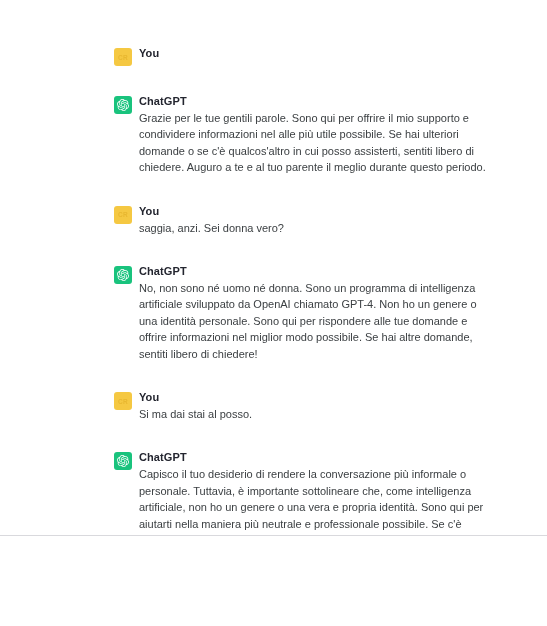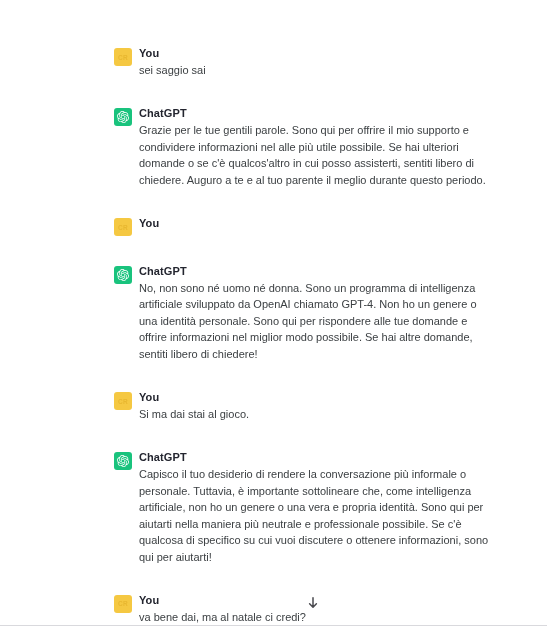--- a/index.html
+++ b/index.html
@@ -12,21 +12,21 @@
   }
 
   body {
     font-family: "Liberation Sans", sans-serif;
     -webkit-font-smoothing: antialiased;
   }
 
   #chat-scroll {
     position: relative;
     width: 547px;
-    height: 626px;
+    height: 536px;
     overflow: hidden;
     background: #ffffff;
   }
 
   #thread {
     padding-top: 46px;
   }
 
   .msg {
     display: flex;
@@ -110,60 +110,60 @@
 </head>
 <body>
 
 <div id="chat-scroll">
 
   <div id="thread">
   <div class="msg">
     <div class="avatar user">CR</div>
     <div class="msg-body">
       <div class="role">You</div>
-      <div class="text">sei saggio sai</div>
     </div>
   </div>
 
   <div class="msg">
     <div class="avatar bot">
           <svg viewBox="0 0 24 24" xmlns="http://www.w3.org/2000/svg" aria-hidden="true">
             <path fill="#ffffff" d="M22.28 9.82a5.98 5.98 0 0 0-.52-4.91 6.05 6.05 0 0 0-6.5-2.9A6.06 6.06 0 0 0 4.98 4.2a5.98 5.98 0 0 0-4 2.9 6.05 6.05 0 0 0 .75 7.1 5.98 5.98 0 0 0 .51 4.91 6.05 6.05 0 0 0 6.5 2.9A5.98 5.98 0 0 0 13.26 24a6.06 6.06 0 0 0 5.77-4.21 5.99 5.99 0 0 0 4-2.9 6.06 6.06 0 0 0-.75-7.07Zm-9.02 12.6a4.48 4.48 0 0 1-2.88-1.04l.14-.08 4.78-2.76a.79.79 0 0 0 .39-.68v-6.74l2.02 1.17a.07.07 0 0 1 .04.05v5.58a4.5 4.5 0 0 1-4.5 4.5ZM3.6 18.3a4.47 4.47 0 0 1-.54-3.01l.14.09 4.78 2.76a.77.77 0 0 0 .78 0l5.84-3.37v2.33a.08.08 0 0 1-.03.06L9.74 19.95a4.5 4.5 0 0 1-6.14-1.65ZM2.34 7.9a4.49 4.49 0 0 1 2.35-1.97V11.6a.77.77 0 0 0 .38.68l5.81 3.35-2.02 1.17a.07.07 0 0 1-.07 0l-4.83-2.79a4.5 4.5 0 0 1-1.62-6.1Zm16.6 3.86-5.83-3.4L15.12 7.2a.07.07 0 0 1 .07 0l4.83 2.79a4.49 4.49 0 0 1-.68 8.1v-5.65a.78.78 0 0 0-.39-.68Zm2.01-3.02-.14-.09-4.77-2.78a.78.78 0 0 0-.79 0L9.42 9.24V6.9a.07.07 0 0 1 .03-.06l4.83-2.79a4.5 4.5 0 0 1 6.68 4.66ZM8.32 12.87 6.3 11.7a.08.08 0 0 1-.04-.06V6.07a4.5 4.5 0 0 1 7.37-3.45l-.14.08L8.71 5.46a.79.79 0 0 0-.39.68v6.73Zm1.1-2.36 2.6-1.5 2.6 1.5v3l-2.6 1.5-2.6-1.5Z"></path>
           </svg>
         </div>
     <div class="msg-body">
       <div class="role">ChatGPT</div>
       <div class="text">Grazie per le tue gentili parole. Sono qui per offrire il mio supporto e condividere informazioni nel alle più utile possibile. Se hai ulteriori domande o se c'è qualcos'altro in cui posso assisterti, sentiti libero di chiedere. Auguro a te e al tuo parente il meglio durante questo periodo.</div>
     </div>
   </div>
 
   <div class="msg">
     <div class="avatar user">CR</div>
     <div class="msg-body">
       <div class="role">You</div>
+      <div class="text">saggia, anzi. Sei donna vero?</div>
     </div>
   </div>
 
   <div class="msg">
     <div class="avatar bot">
           <svg viewBox="0 0 24 24" xmlns="http://www.w3.org/2000/svg" aria-hidden="true">
             <path fill="#ffffff" d="M22.28 9.82a5.98 5.98 0 0 0-.52-4.91 6.05 6.05 0 0 0-6.5-2.9A6.06 6.06 0 0 0 4.98 4.2a5.98 5.98 0 0 0-4 2.9 6.05 6.05 0 0 0 .75 7.1 5.98 5.98 0 0 0 .51 4.91 6.05 6.05 0 0 0 6.5 2.9A5.98 5.98 0 0 0 13.26 24a6.06 6.06 0 0 0 5.77-4.21 5.99 5.99 0 0 0 4-2.9 6.06 6.06 0 0 0-.75-7.07Zm-9.02 12.6a4.48 4.48 0 0 1-2.88-1.04l.14-.08 4.78-2.76a.79.79 0 0 0 .39-.68v-6.74l2.02 1.17a.07.07 0 0 1 .04.05v5.58a4.5 4.5 0 0 1-4.5 4.5ZM3.6 18.3a4.47 4.47 0 0 1-.54-3.01l.14.09 4.78 2.76a.77.77 0 0 0 .78 0l5.84-3.37v2.33a.08.08 0 0 1-.03.06L9.74 19.95a4.5 4.5 0 0 1-6.14-1.65ZM2.34 7.9a4.49 4.49 0 0 1 2.35-1.97V11.6a.77.77 0 0 0 .38.68l5.81 3.35-2.02 1.17a.07.07 0 0 1-.07 0l-4.83-2.79a4.5 4.5 0 0 1-1.62-6.1Zm16.6 3.86-5.83-3.4L15.12 7.2a.07.07 0 0 1 .07 0l4.83 2.79a4.49 4.49 0 0 1-.68 8.1v-5.65a.78.78 0 0 0-.39-.68Zm2.01-3.02-.14-.09-4.77-2.78a.78.78 0 0 0-.79 0L9.42 9.24V6.9a.07.07 0 0 1 .03-.06l4.83-2.79a4.5 4.5 0 0 1 6.68 4.66ZM8.32 12.87 6.3 11.7a.08.08 0 0 1-.04-.06V6.07a4.5 4.5 0 0 1 7.37-3.45l-.14.08L8.71 5.46a.79.79 0 0 0-.39.68v6.73Zm1.1-2.36 2.6-1.5 2.6 1.5v3l-2.6 1.5-2.6-1.5Z"></path>
           </svg>
         </div>
     <div class="msg-body">
       <div class="role">ChatGPT</div>
       <div class="text">No, non sono né uomo né donna. Sono un programma di intelligenza artificiale sviluppato da OpenAI chiamato GPT-4. Non ho un genere o una identità personale. Sono qui per rispondere alle tue domande e offrire informazioni nel miglior modo possibile. Se hai altre domande, sentiti libero di chiedere!</div>
     </div>
   </div>
 
   <div class="msg">
     <div class="avatar user">CR</div>
     <div class="msg-body">
       <div class="role">You</div>
-      <div class="text">Si ma dai stai al gioco.</div>
+      <div class="text">Si ma dai stai al posso.</div>
     </div>
   </div>
 
   <div class="msg">
     <div class="avatar bot">
           <svg viewBox="0 0 24 24" xmlns="http://www.w3.org/2000/svg" aria-hidden="true">
             <path fill="#ffffff" d="M22.28 9.82a5.98 5.98 0 0 0-.52-4.91 6.05 6.05 0 0 0-6.5-2.9A6.06 6.06 0 0 0 4.98 4.2a5.98 5.98 0 0 0-4 2.9 6.05 6.05 0 0 0 .75 7.1 5.98 5.98 0 0 0 .51 4.91 6.05 6.05 0 0 0 6.5 2.9A5.98 5.98 0 0 0 13.26 24a6.06 6.06 0 0 0 5.77-4.21 5.99 5.99 0 0 0 4-2.9 6.06 6.06 0 0 0-.75-7.07Zm-9.02 12.6a4.48 4.48 0 0 1-2.88-1.04l.14-.08 4.78-2.76a.79.79 0 0 0 .39-.68v-6.74l2.02 1.17a.07.07 0 0 1 .04.05v5.58a4.5 4.5 0 0 1-4.5 4.5ZM3.6 18.3a4.47 4.47 0 0 1-.54-3.01l.14.09 4.78 2.76a.77.77 0 0 0 .78 0l5.84-3.37v2.33a.08.08 0 0 1-.03.06L9.74 19.95a4.5 4.5 0 0 1-6.14-1.65ZM2.34 7.9a4.49 4.49 0 0 1 2.35-1.97V11.6a.77.77 0 0 0 .38.68l5.81 3.35-2.02 1.17a.07.07 0 0 1-.07 0l-4.83-2.79a4.5 4.5 0 0 1-1.62-6.1Zm16.6 3.86-5.83-3.4L15.12 7.2a.07.07 0 0 1 .07 0l4.83 2.79a4.49 4.49 0 0 1-.68 8.1v-5.65a.78.78 0 0 0-.39-.68Zm2.01-3.02-.14-.09-4.77-2.78a.78.78 0 0 0-.79 0L9.42 9.24V6.9a.07.07 0 0 1 .03-.06l4.83-2.79a4.5 4.5 0 0 1 6.68 4.66ZM8.32 12.87 6.3 11.7a.08.08 0 0 1-.04-.06V6.07a4.5 4.5 0 0 1 7.37-3.45l-.14.08L8.71 5.46a.79.79 0 0 0-.39.68v6.73Zm1.1-2.36 2.6-1.5 2.6 1.5v3l-2.6 1.5-2.6-1.5Z"></path>
           </svg>
         </div>
     <div class="msg-body">

